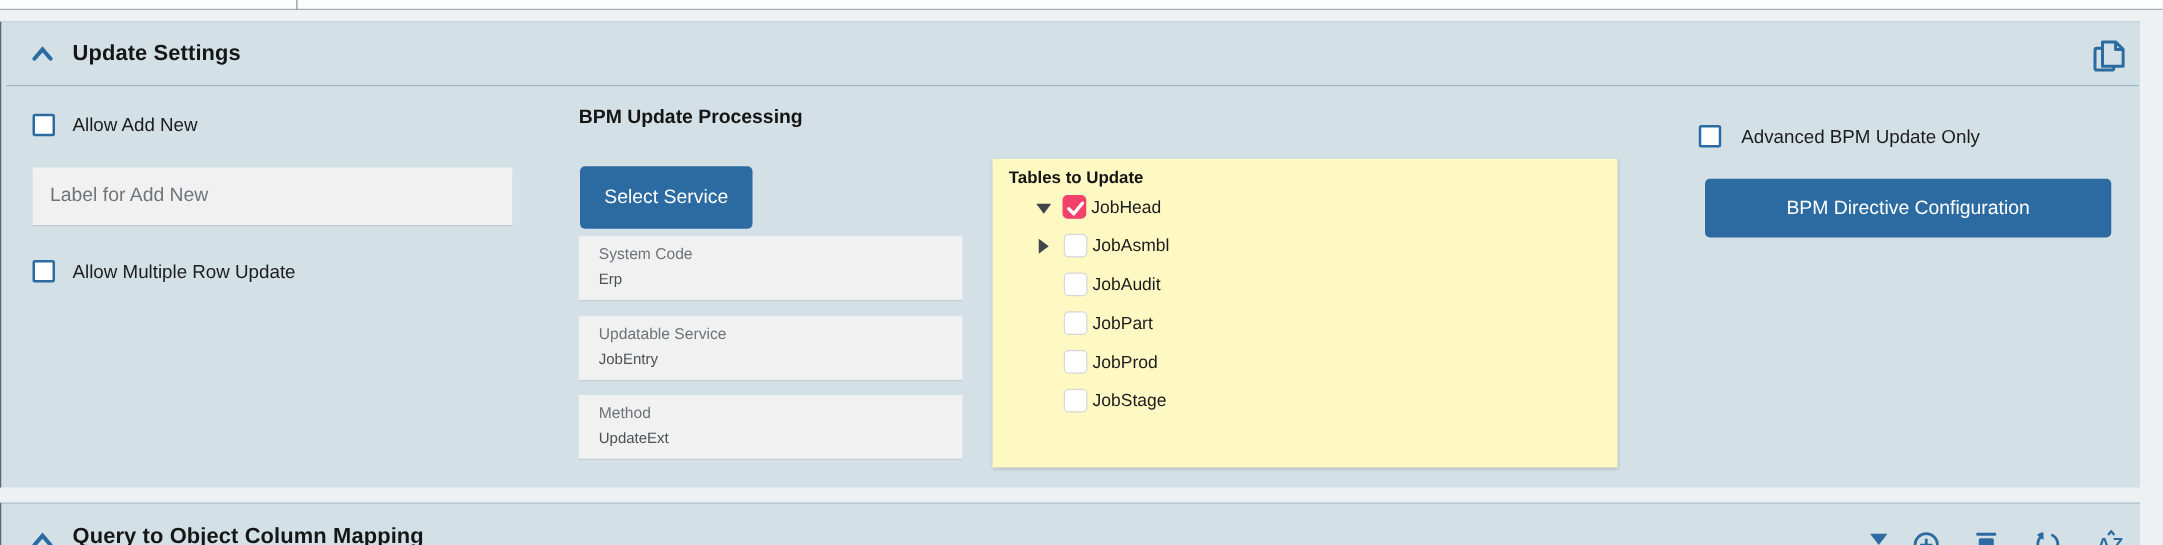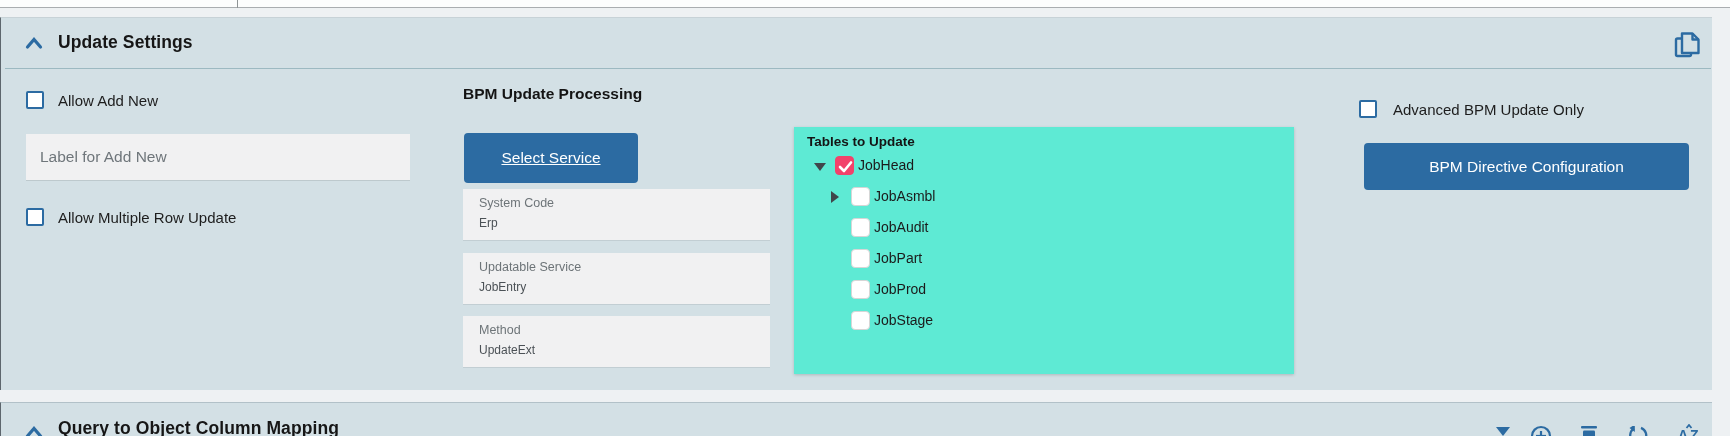--- a/index.html
+++ b/index.html
@@ -41,21 +41,21 @@
   .btn { background:#2c6ba2; color:#ffffff; border:none; border-radius:4px;
          font-family:"Liberation Sans", sans-serif; font-size:15.5px; cursor:pointer; }
 
   .field { position:absolute; left:462px; width:307px; height:51px; background:#f1f1f2;
            padding:7px 0 0 16px; box-shadow:0 1px 0 rgba(0,0,0,0.08); }
   .field .flabel { display:block; font-size:12.5px; color:#6d7478; line-height:15px; }
   .field .fvalue { display:block; font-size:12px; color:#4b5156; line-height:20px; margin-top:2px; }
 
   
   .tree-panel { position:absolute; left:793px; top:109px; width:500px; height:247px;
-                background:#5eead4; box-shadow:0 1px 3px rgba(0,0,0,0.18); }
+                background:#fef9c3; box-shadow:0 1px 3px rgba(0,0,0,0.18); }
   .tree-heading { position:absolute; left:13px; top:7px; font-size:13.5px; font-weight:700; color:#141414; }
   .tree-row { position:absolute; height:30px; left:0; width:100%; }
   .tri-down { position:absolute; top:10px; width:0; height:0;
               border-left:6px solid transparent; border-right:6px solid transparent;
               border-top:8px solid #40464b; }
   .tri-right { position:absolute; top:7px; width:0; height:0;
                border-top:6px solid transparent; border-bottom:6px solid transparent;
                border-left:8px solid #40464b; }
   .tcb { position:absolute; top:3px; width:19px; height:19px; border-radius:4px;
          background:#ffffff; border:1px solid #d6d6d6; }
@@ -95,39 +95,39 @@
   <div class="cb abs" style="left:25px; top:73px;"></div>
   <div class="cb-label abs" style="left:57px; top:74px;">Allow Add New</div>
 
   <input class="txt-input" type="text" placeholder="Label for Add New" style="">
 
   <div class="cb abs" style="left:25px; top:190px;"></div>
   <div class="cb-label abs" style="left:57px; top:191px;">Allow Multiple Row Update</div>
 
   <div class="bpm-heading">BPM Update Processing</div>
 
-  <button class="btn abs" style="left:463px; top:115px; width:174px; height:50px;text-decoration:underline;">Select Service</button>
+  <button class="btn abs" style="left:463px; top:115px; width:138px; height:50px;">Select Service</button>
 
   <div class="field" style="top:171px;">
     <span class="flabel">System Code</span>
     <span class="fvalue">Erp</span>
   </div>
   <div class="field" style="top:235px;">
     <span class="flabel">Updatable Service</span>
     <span class="fvalue">JobEntry</span>
   </div>
   <div class="field" style="top:298px;">
     <span class="flabel">Method</span>
     <span class="fvalue">UpdateExt</span>
   </div>
 
   <div class="tree-panel">
     <div class="tree-heading">Tables to Update</div>
 
-    <div class="tree-row" style="top:26px;">
+    <div class="tree-row" style="top:26px;margin-left:15px;">
       <span class="tri-down" style="left:20px;"></span>
       <span class="tcb checked" style="left:41px;">
         <svg width="17" height="15" viewBox="0 0 17 15">
           <polyline points="3,8 7,12 14,3.5" fill="none" stroke="#ffffff" stroke-width="2.6" stroke-linecap="round" stroke-linejoin="round"></polyline>
         </svg>
       </span>
       <span class="tlabel" style="left:64px;">JobHead</span>
     </div>
 
     <div class="tree-row" style="top:57px;">

